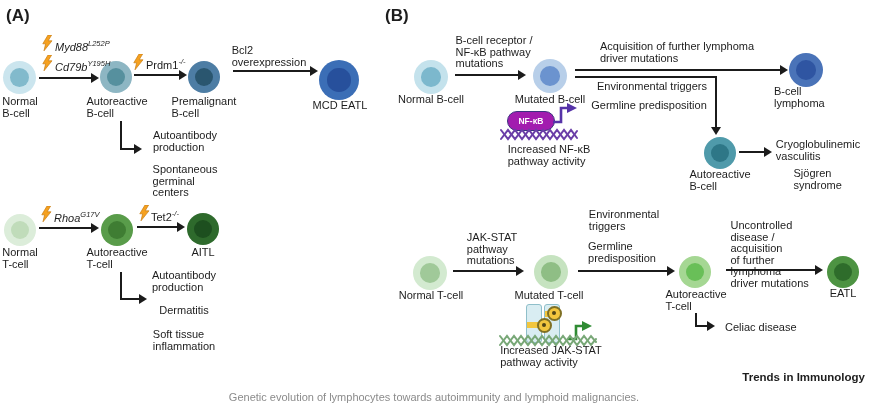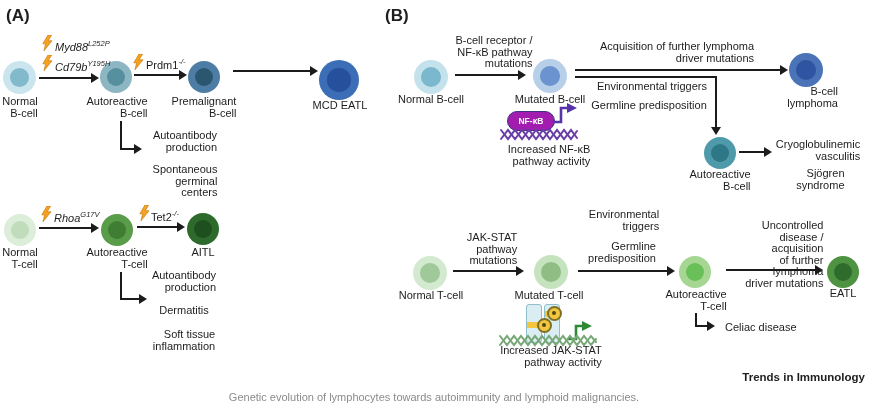--- a/index.html
+++ b/index.html
@@ -1,18 +1,18 @@
 <!DOCTYPE html>
 <html><head>
 <meta charset="utf-8">
 <style>
   html,body{margin:0;padding:0;background:#fff}
   #fig{position:relative;width:870px;height:412px;background:#ffffff;
        font-family:"Liberation Sans",sans-serif;color:#1d1d1d;overflow:hidden}
-  .t{position:absolute;font-size:11px;line-height:11.5px;text-align:right;
+  .t{position:absolute;font-size:11px;line-height:11.5px;text-align:left;
      white-space:pre-line;transform:translateX(-50%)}
   .tl{position:absolute;font-size:11px;line-height:11.5px;white-space:nowrap}
   .panel-label{position:absolute;font-size:17px;font-weight:bold}
   .cell{position:absolute;border-radius:50%;display:flex;align-items:center;justify-content:center}
   .cell .inner{width:58%;height:58%;border-radius:50%}
   .arr{position:absolute;height:2px;background:#1b1b1b}
   .arr:after{content:"";position:absolute;right:-7px;top:-4px;width:0;height:0;
     border-left:8px solid #1b1b1b;border-top:5px solid transparent;border-bottom:5px solid transparent}
   .line{position:absolute;background:#1b1b1b}
   .varr{position:absolute;width:2.4px;background:#1b1b1b}
@@ -68,20 +68,22 @@
     </svg>
   <div class="tl gene" style="left:55px;top:58px"><i>Cd79b</i><sup>Y195H</sup></div>
 
   <div class="arr" style="left:134px;top:74px;width:46px"></div>
   <svg class="abs" style="left:133px;top:54px" width="11" height="16" viewBox="0 0 11 16">
       <path d="M6 0 L0.8 8.8 L3.6 8.8 L2 15.8 L10 5.8 L6.2 5.8 L9.6 0 Z" fill="#f6a11f" stroke="#c77c14" stroke-width="0.7"></path>
     </svg>
   <div class="tl gene" style="left:146px;top:56px"><span>Prdm1</span><sup>-/-</sup></div>
 
   <div class="arr" style="left:233px;top:70px;width:78px"></div>
+  <div class="t" style="left:269px;top:45px">Bcl2
+overexpression</div>
 
   <div class="line" style="left:120px;top:121px;width:2px;height:28px"></div>
   <div class="arr" style="left:120px;top:148px;width:15px"></div>
   <div class="t" style="left:185px;top:130px">Autoantibody
 production</div>
   <div class="t" style="left:185px;top:164px">Spontaneous
 germinal
 centers</div>
 
   <div class="cell" style="left: 4px; top: 214px; width: 32px; height: 32px; background: rgb(220, 237, 218);">

